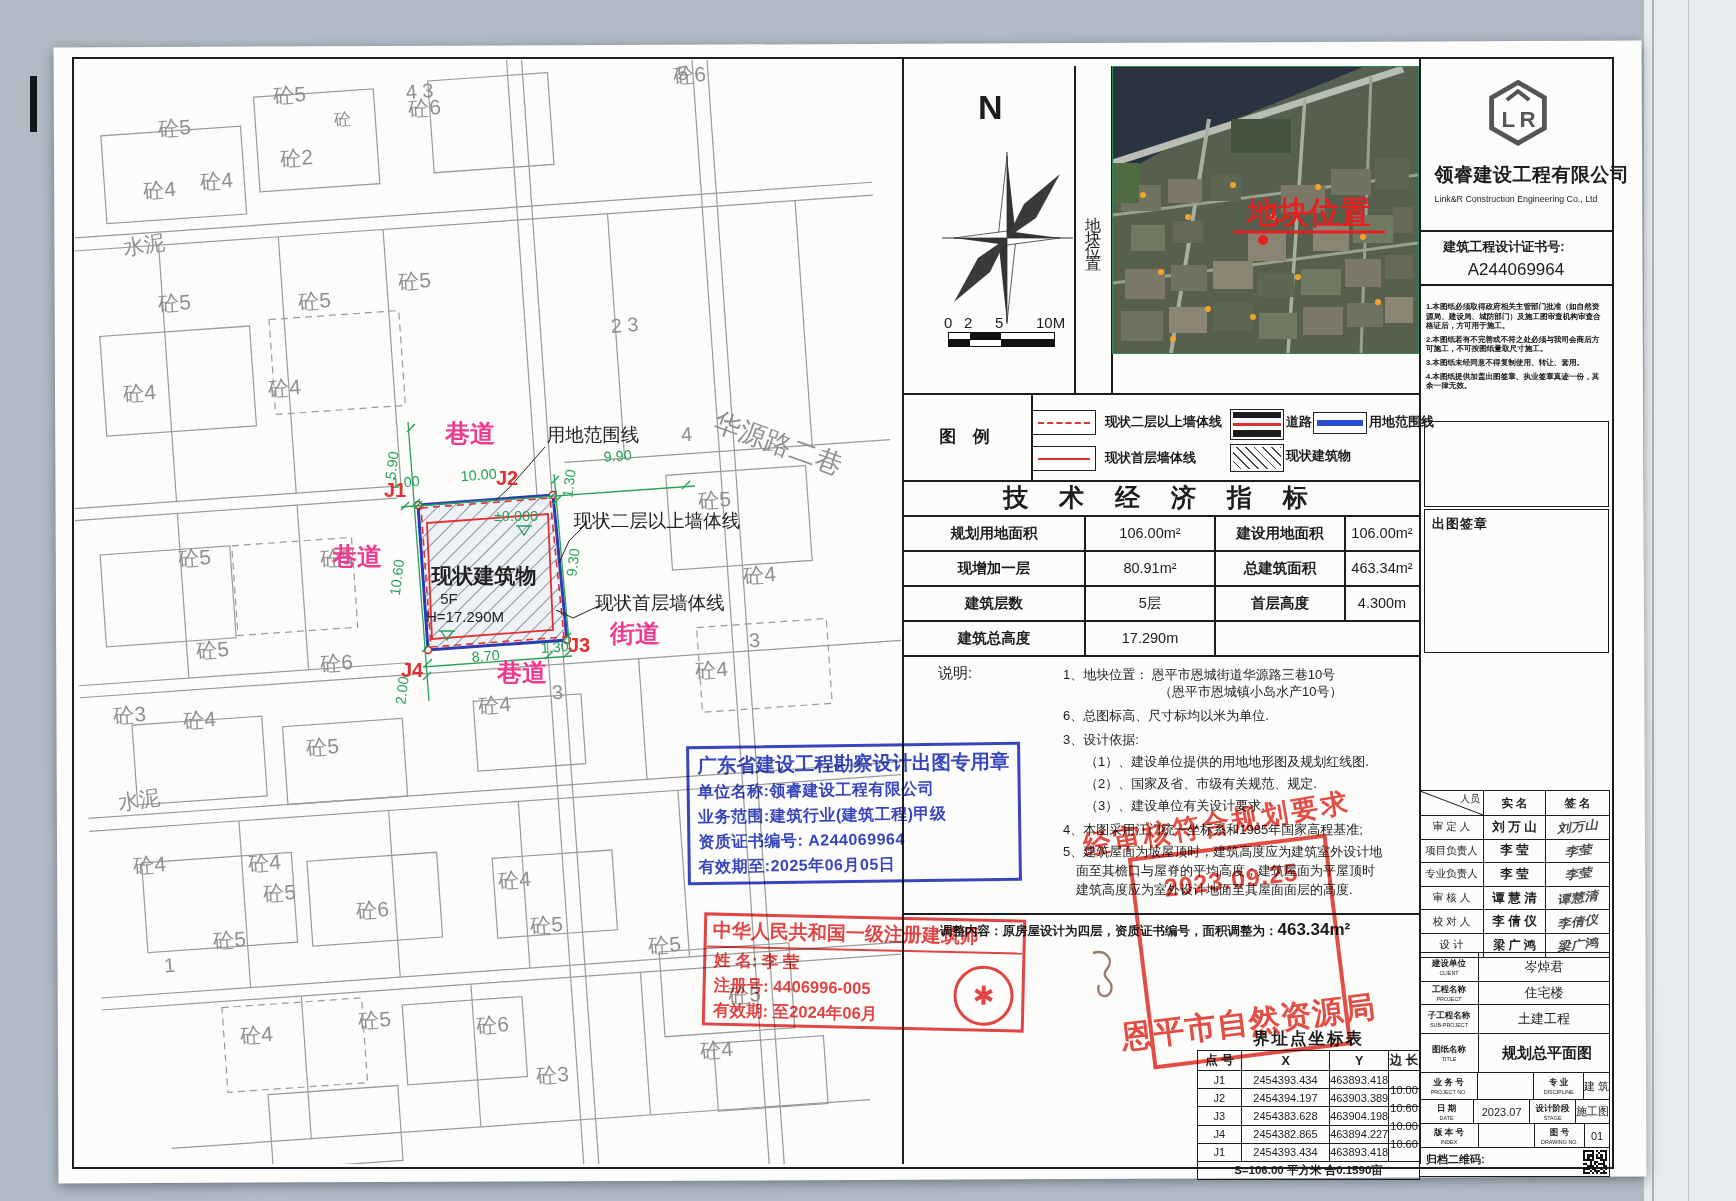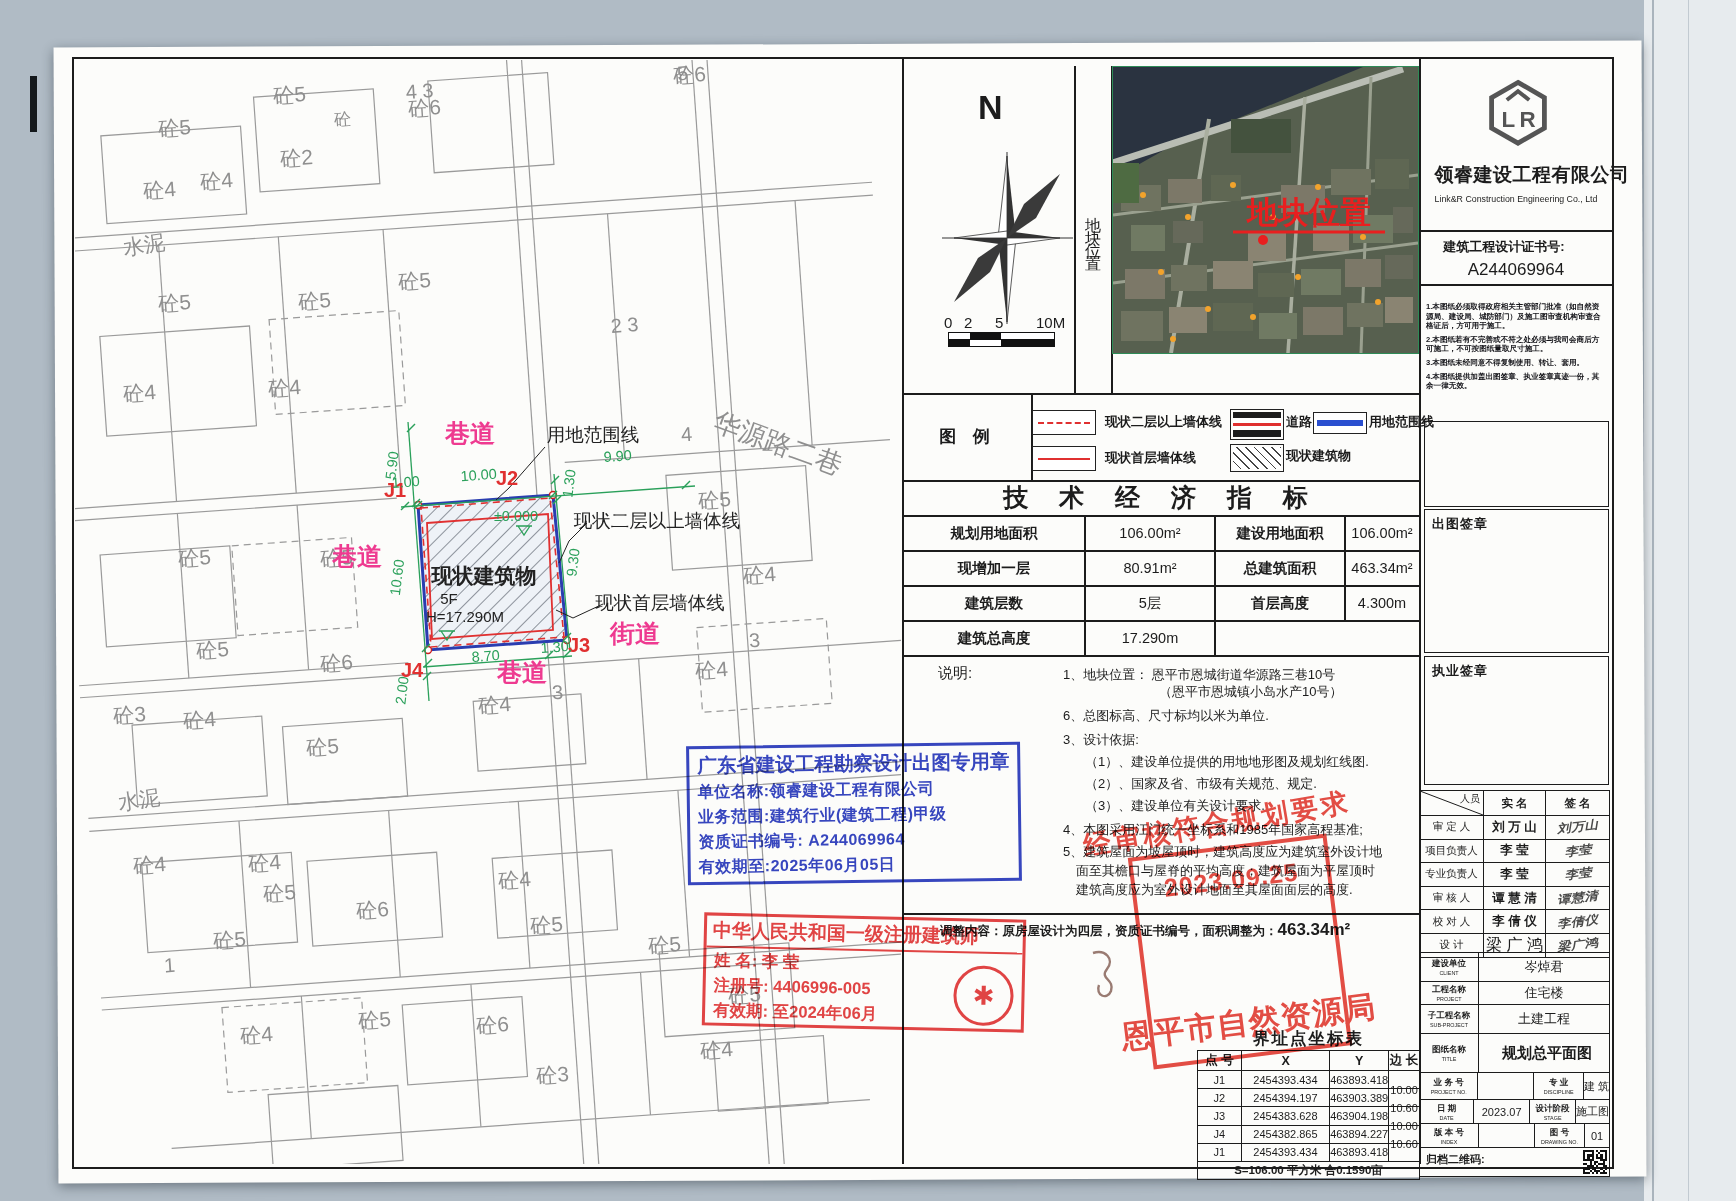--- a/index.html
+++ b/index.html
@@ -401,23 +401,20 @@
       <div class="side-note">1.本图纸必须取得政府相关主管部门批准（如自然资源局、建设局、城防部门）及施工图审查机构审查合格证后，方可用于施工。</div>
       <div class="side-note">2.本图纸若有不完善或不符之处必须与我司会商后方可施工，不可按图纸量取尺寸施工。</div>
       <div class="side-note">3.本图纸未经同意不得复制使用、转让、套用。</div>
       <div class="side-note">4.本图纸提供加盖出图签章、执业签章真迹一份，其余一律无效。</div>
     </div>
 
   <div class="boxed" style="left:1424px;top:421px;width:183px;height:84px;"></div>
   <div class="boxed" style="left:1424px;top:509px;width:183px;height:142px;">
     <div class="box-label">出图签章</div>
   </div>
-  <div class="boxed" style="left:1424px;top:656px;width:183px;height:127px;">
-    <div class="box-label">执业签章</div>
-  </div>
 
   <div class="abs" style="left:903px;top:393px;width:517px;height:87px;">
     <div class="abs ctr" style="left:0;top:0;width:129px;height:87px;font-size:17px;font-weight:bold;letter-spacing:6px;">图  例</div>
     <div id="legend-items" class="abs" style="left:0;top:0;width:517px;height:87px;">
         <div class="sw sw-red-dashed" style="left: 129px; top: 17px; width: 62px; height: 23px;"></div>
         <div class="leg-label" style="left: 202px; top: 20px;">现状二层以上墙体线</div>
         <div class="sw sw-red-solid" style="left: 129px; top: 53px; width: 62px; height: 23px;"></div>
         <div class="leg-label" style="left: 202px; top: 56px;">现状首层墙体线</div>
         <div class="sw sw-road" style="left: 327px; top: 16px; width: 48px; height: 25px;"></div>
         <div class="leg-label" style="left: 383px; top: 20px;">道路</div>
@@ -573,21 +570,21 @@
       <div class="pcell" style="height: 22.6px;">
         <span style="font-size:12.5px;font-weight:bold;">李 倩 仪</span>
       </div>
       <div class="pcell" style="height: 22.6px;">
         <span class="sig">李倩仪</span>
       </div>
       <div class="pcell first-col" style="height: 22.6px;">
         <span style="font-size:10.5px;">设   计</span>
       </div>
       <div class="pcell" style="height: 22.6px;">
-        <span style="font-size:16px;font-weight:normal;">梁 广 鸿</span>
+        <span style="font-size:12px;font-weight:bold;">梁 广 鸿</span>
       </div>
       <div class="pcell" style="height: 22.6px;">
         <span class="sig">梁广鸿</span>
       </div>
     </div>
 
   <div class="tb" id="title-block" style="left:1419px;top:952px;width:189px;">
       <div class="tb-row" style="height: 28px;">
         <div class="tb-lab" style="width:58px;">
           <span class="tb-cn">建设单位</span>

